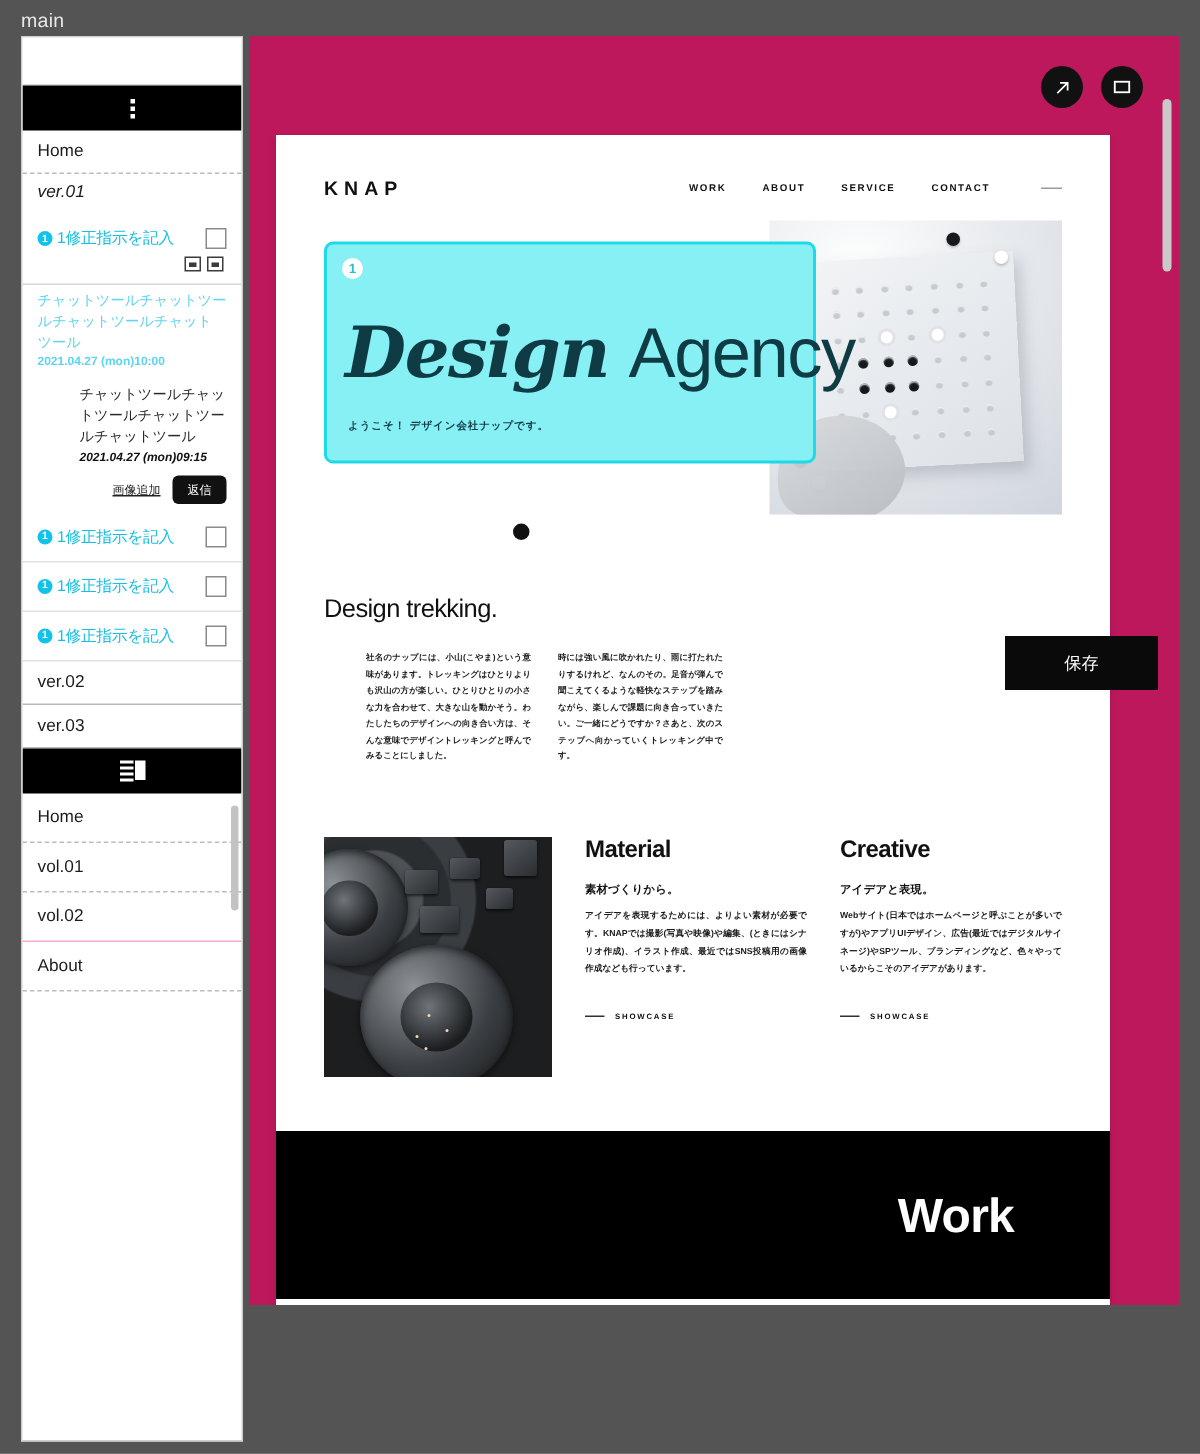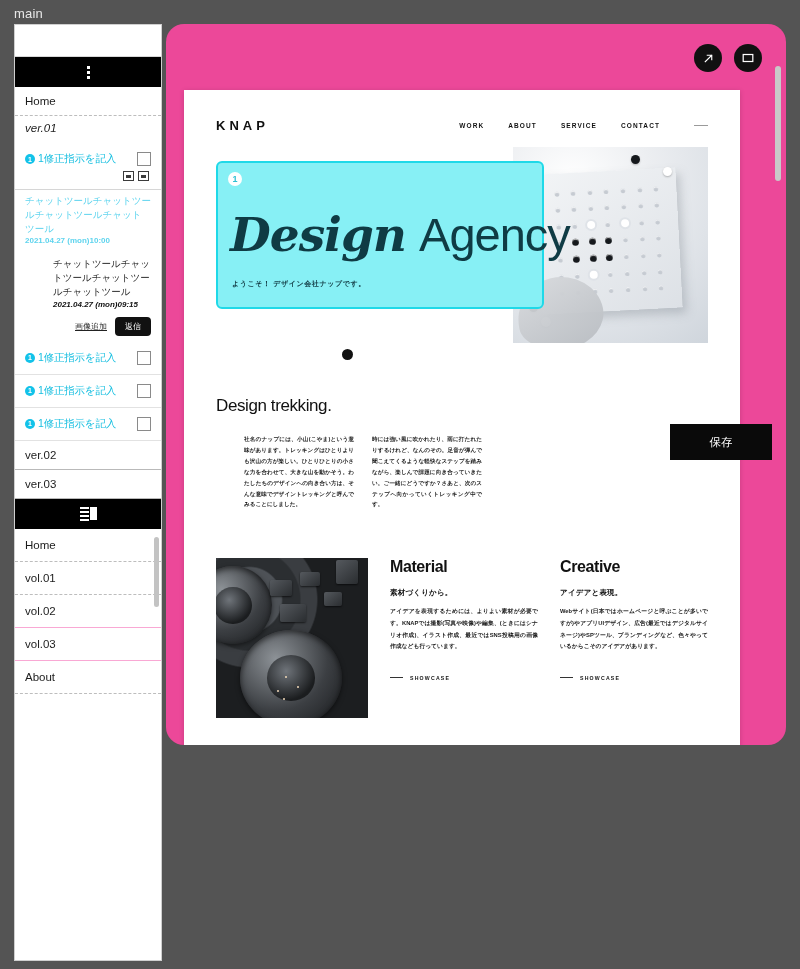--- a/index.html
+++ b/index.html
@@ -98,24 +98,23 @@
   }
 
   .layout-ic { display:flex; align-items:center; gap:1px; }
   .layout-ic .lines { display:flex; flex-direction:column; gap:2px; }
   .layout-ic .lines i { display:block; width:9px; height:2px; background:#fff; }
   .layout-ic .pane { width:7px; height:13px; background:#fff; }
 
   
   #stage {
     position:absolute; left:166px; top:24px;
-    width:620px; height:721px;
-    background:#ec4899;
+    width:620px; height:846px;
+    background:#be185d;
     overflow:hidden;
-    border-radius:18px;
   }
   .stage-tools { position:absolute; right:24px; top:20px; display:flex; gap:12px; z-index:20; }
   .tool-btn {
     width:28px; height:28px; border-radius:50%; background:#111;
     display:flex; align-items:center; justify-content:center;
   }
   .tool-btn svg { display:block; }
 
   .stage-scrollbar {
     position:absolute; right:5px; top:42px; width:6px; height:115px;
@@ -362,23 +361,20 @@
 
     <div class="vol-list">
       <div class="vol-row dash">
         <span>Home</span>
       </div>
       <div class="vol-row dash">
         <span>vol.01</span>
       </div>
       <div class="vol-row">
         <span>vol.02</span>
-      </div>
-      <div class="vol-row">
-        <span>vol.03</span>
       </div>
       <div class="vol-row dash">
         <span>About</span>
       </div>
       <div class="sb-thumb" style="top:8px;height:70px;"></div>
     </div>
 
   </div>
 
   <div id="stage">

